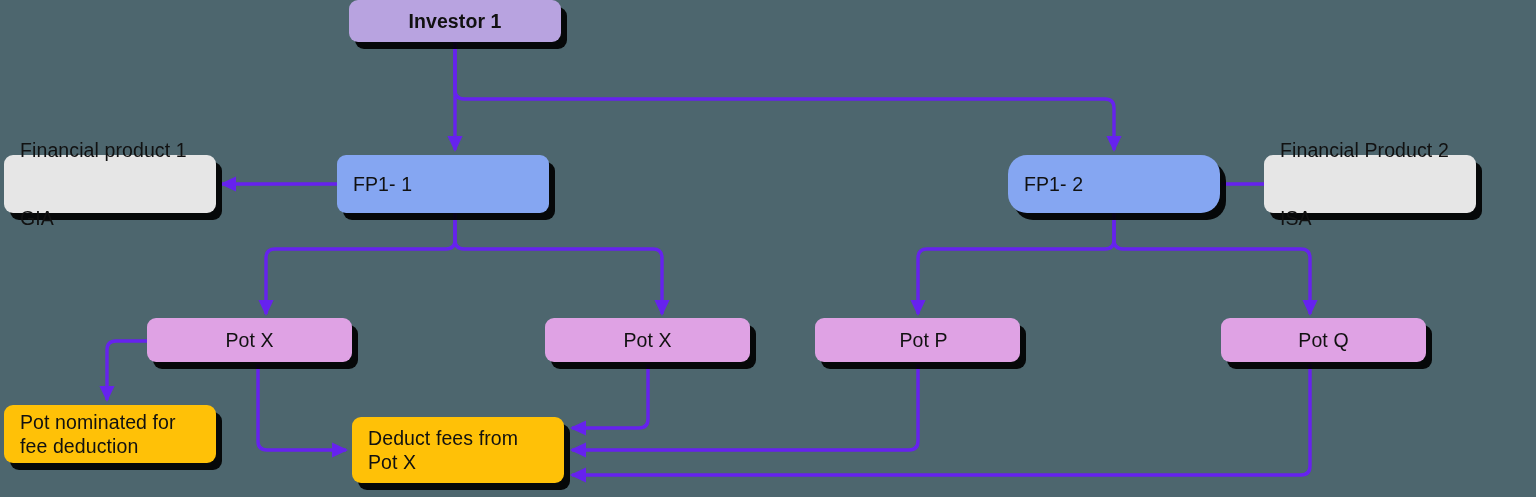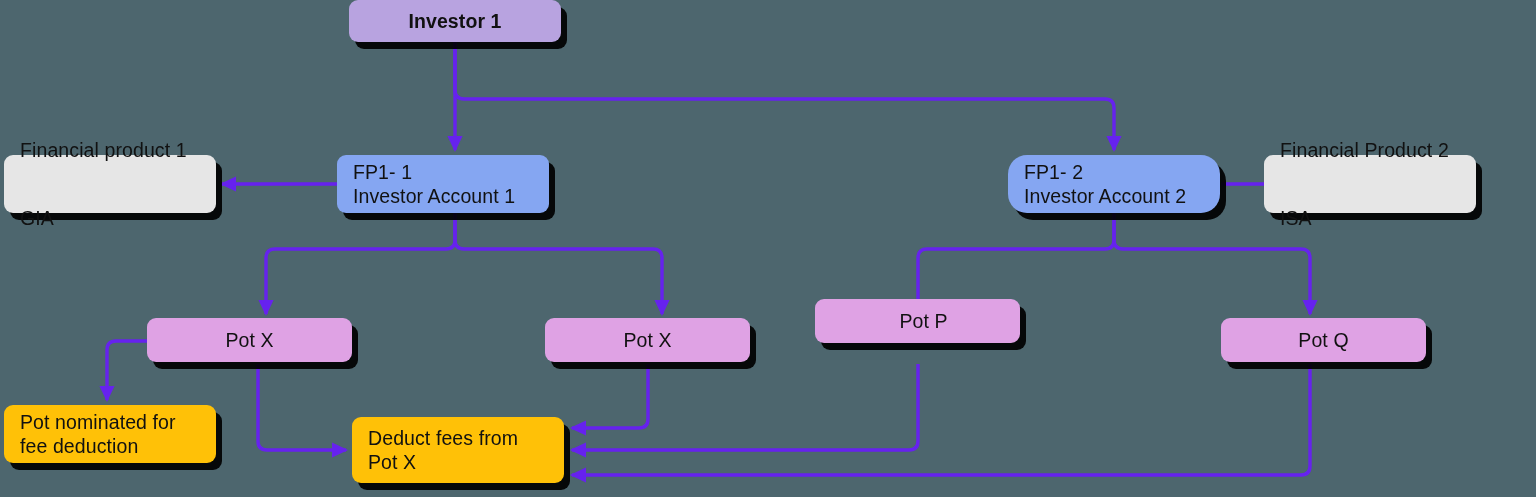--- a/index.html
+++ b/index.html
@@ -116,42 +116,40 @@
     <span class="line">Investor 1</span>
   </div>
 
   <div class="node node-product node-left" style="left:4px; top:155px; width:212px; height:58px;">
     <span class="line">Financial product 1</span>
     <span class="line">GIA</span>
   </div>
 
   <div class="node node-account node-left" style="left:337px; top:155px; width:212px; height:58px;">
     <span class="line">FP1- 1</span>
-    <span class="line">Investor Account 1</span>
   </div>
 
   <div class="node node-account node-left" style="left:1008px; top:155px; width:212px; height:58px;border-radius:19px;">
     <span class="line">FP1- 2</span>
-    <span class="line">Investor Account 2</span>
   </div>
 
   <div class="node node-product node-left" style="left:1264px; top:155px; width:212px; height:58px;">
     <span class="line">Financial Product 2</span>
     <span class="line">ISA</span>
   </div>
 
   <div class="node node-pot node-center" style="left:147px; top:318px; width:205px; height:44px;">
     <span class="line">Pot X</span>
   </div>
 
   <div class="node node-pot node-center" style="left:545px; top:318px; width:205px; height:44px;">
     <span class="line">Pot X</span>
   </div>
 
-  <div class="node node-pot node-center" style="left:815px; top:299px; width:205px; height:44px;padding-left:12px;">
+  <div class="node node-pot node-center" style="left:815px; top:318px; width:205px; height:44px;padding-left:12px;">
     <span class="line">Pot P</span>
   </div>
 
   <div class="node node-pot node-center" style="left:1221px; top:318px; width:205px; height:44px;">
     <span class="line">Pot Q</span>
   </div>
 
   <div class="node node-fee node-left" style="left:4px; top:405px; width:212px; height:58px;">
     <span class="line">Pot nominated for</span>
     <span class="line">fee deduction</span>

